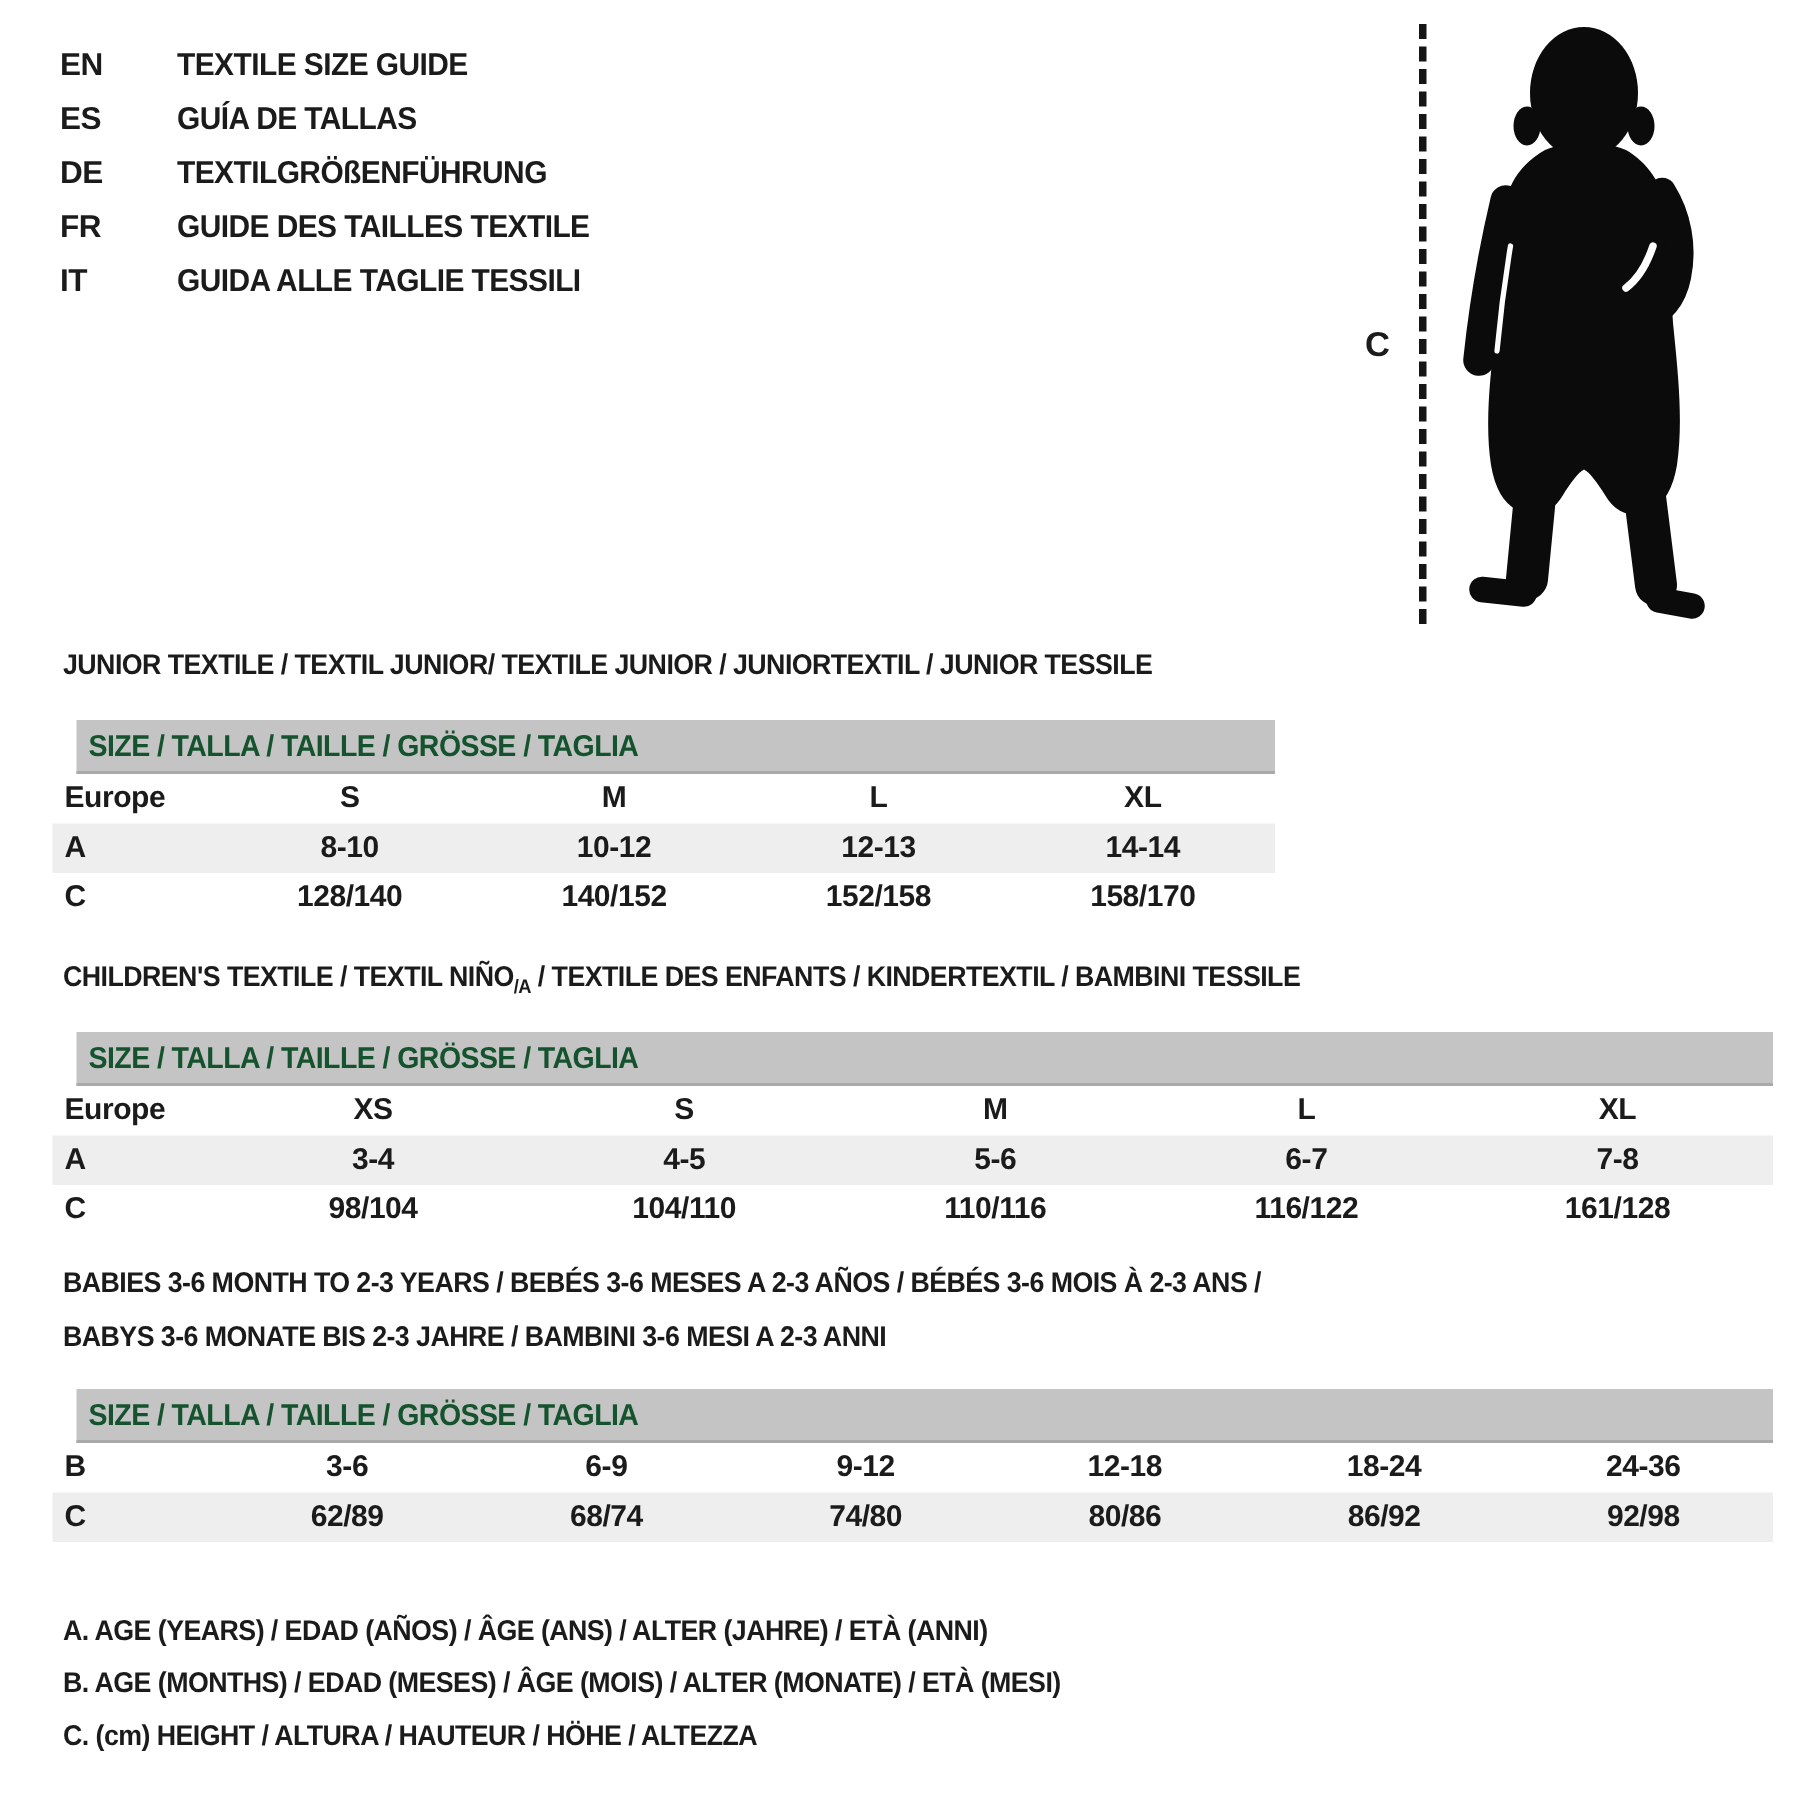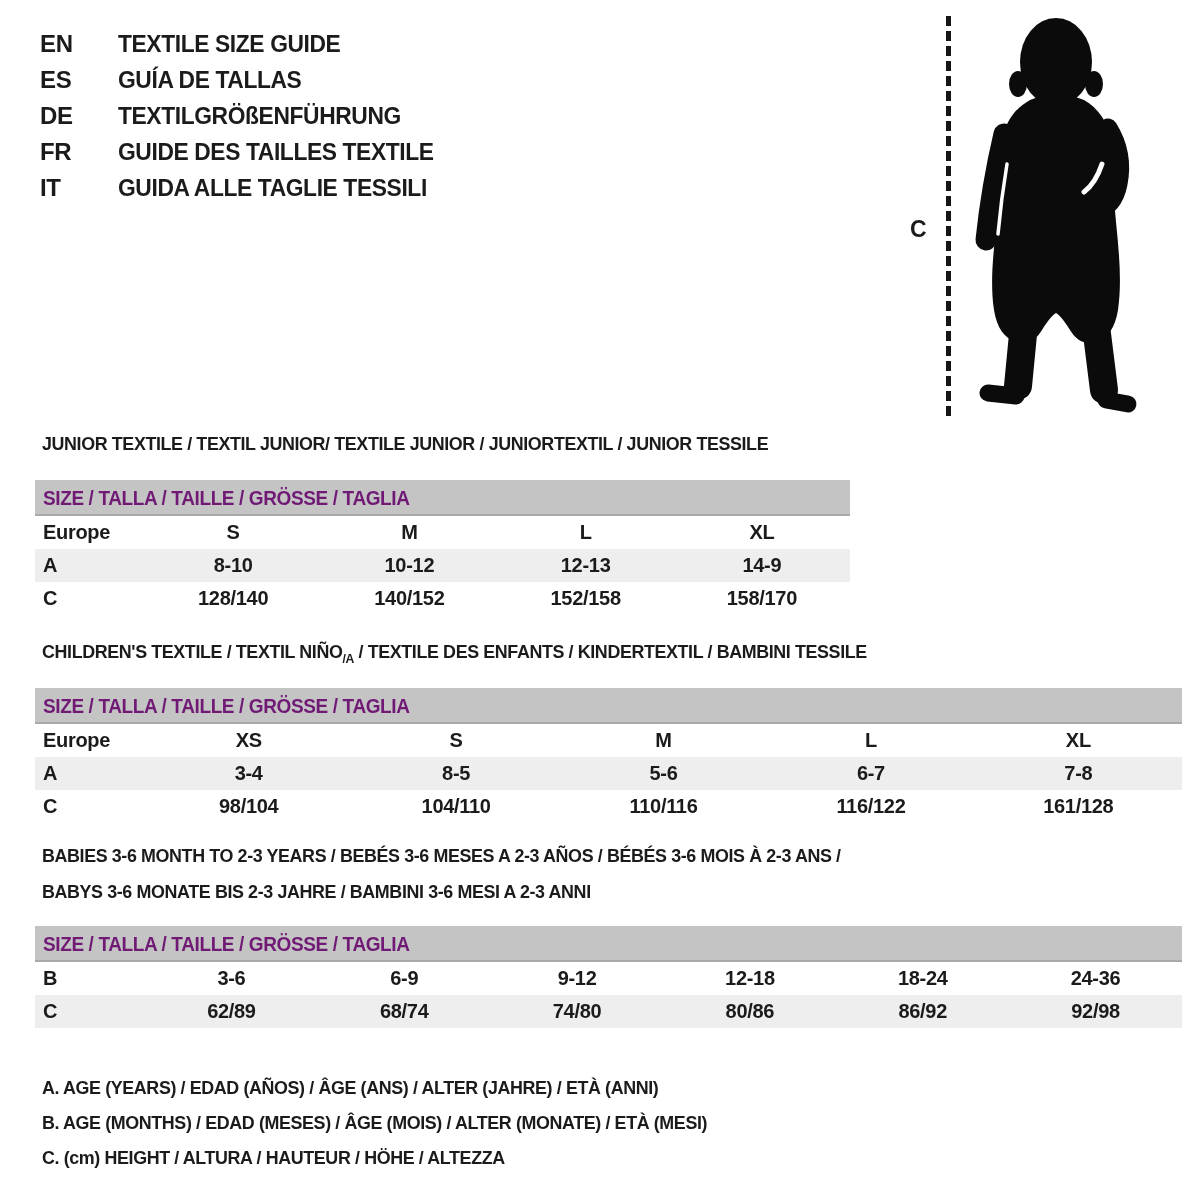--- a/index.html
+++ b/index.html
@@ -2,38 +2,38 @@
 <html><head>
 <meta charset="utf-8">
 <style>
   html,body { margin:0; padding:0; background:#ffffff; }
   #page {
     position:relative; width:1200px; height:1200px; background:#ffffff;
     font-family:"Liberation Sans", sans-serif; color:#1b1b1b; overflow:hidden;
   }
   
   #lang-block { position:absolute; left:40px; top:26px; }
-  .lang-row { display:flex; height:36px; align-items:center; font-weight:bold; font-size:24px; }
+  .lang-row { display:flex; height:36px; align-items:center; font-weight:bold; font-size:21px; }
   .lang-code { width:78px; letter-spacing:-0.3px; }
   .lang-title { letter-spacing:-0.4px; transform:scaleX(0.95); transform-origin:0 50%; white-space:nowrap; }
   
   #height-line { position:absolute; left:946px; top:16px; height:400px; width:0; border-left:5px dashed #151515; }
   #height-label { position:absolute; left:910px; top:216px; font-size:23px; font-weight:bold; }
   #figure-svg { position:absolute; left:968px; top:16px; }
   
   .sec-heading {
     position:absolute; left:42px; font-size:19px; font-weight:bold;
     letter-spacing:-0.4px; transform:scaleX(0.94); transform-origin:0 50%; white-space:nowrap;
   }
   .sub-part { font-size:13px; vertical-align:sub; }
   .size-table { position:absolute; left:35px; }
   .size-bar {
     height:36px; line-height:36px; background:#c4c4c4; border-bottom:2px solid #a9a9a9;
-    font-size:20px; font-weight:bold; color:#701a75; padding-left:8px;
-    letter-spacing:-0.4px; box-sizing:border-box;
+    font-size:20px; font-weight:bold; color:#14532d; padding-left:8px;
+    letter-spacing:-0.4px; box-sizing:border-box;margin-left:16px;
   }
   .size-bar span { display:inline-block; transform:scaleX(0.95); transform-origin:0 50%; white-space:nowrap; }
   .trow { display:flex; height:33px; align-items:center; font-size:20px; font-weight:bold; }
   .trow.striped { background:#eeeeee; }
   .trow .lbl { width:110px; padding-left:8px; letter-spacing:-0.3px; box-sizing:border-box; }
   .trow .val { flex:1; text-align:center; letter-spacing:-0.3px; }
   #junior-table { top:480px; width:815px; }
   #children-table { top:688px; width:1147px; }
   #babies-table { top:926px; width:1147px; }
   
@@ -110,21 +110,21 @@
       <div class="val">S</div>
       <div class="val">M</div>
       <div class="val">L</div>
       <div class="val">XL</div>
     </div>
     <div class="trow striped">
       <div class="lbl">A</div>
       <div class="val">8-10</div>
       <div class="val">10-12</div>
       <div class="val">12-13</div>
-      <div class="val">14-9</div>
+      <div class="val">14-14</div>
     </div>
     <div class="trow">
       <div class="lbl">C</div>
       <div class="val">128/140</div>
       <div class="val">140/152</div>
       <div class="val">152/158</div>
       <div class="val">158/170</div>
     </div>
   </div>
 
@@ -139,21 +139,21 @@
       <div class="lbl">Europe</div>
       <div class="val">XS</div>
       <div class="val">S</div>
       <div class="val">M</div>
       <div class="val">L</div>
       <div class="val">XL</div>
     </div>
     <div class="trow striped">
       <div class="lbl">A</div>
       <div class="val">3-4</div>
-      <div class="val">8-5</div>
+      <div class="val">4-5</div>
       <div class="val">5-6</div>
       <div class="val">6-7</div>
       <div class="val">7-8</div>
     </div>
     <div class="trow">
       <div class="lbl">C</div>
       <div class="val">98/104</div>
       <div class="val">104/110</div>
       <div class="val">110/116</div>
       <div class="val">116/122</div>

